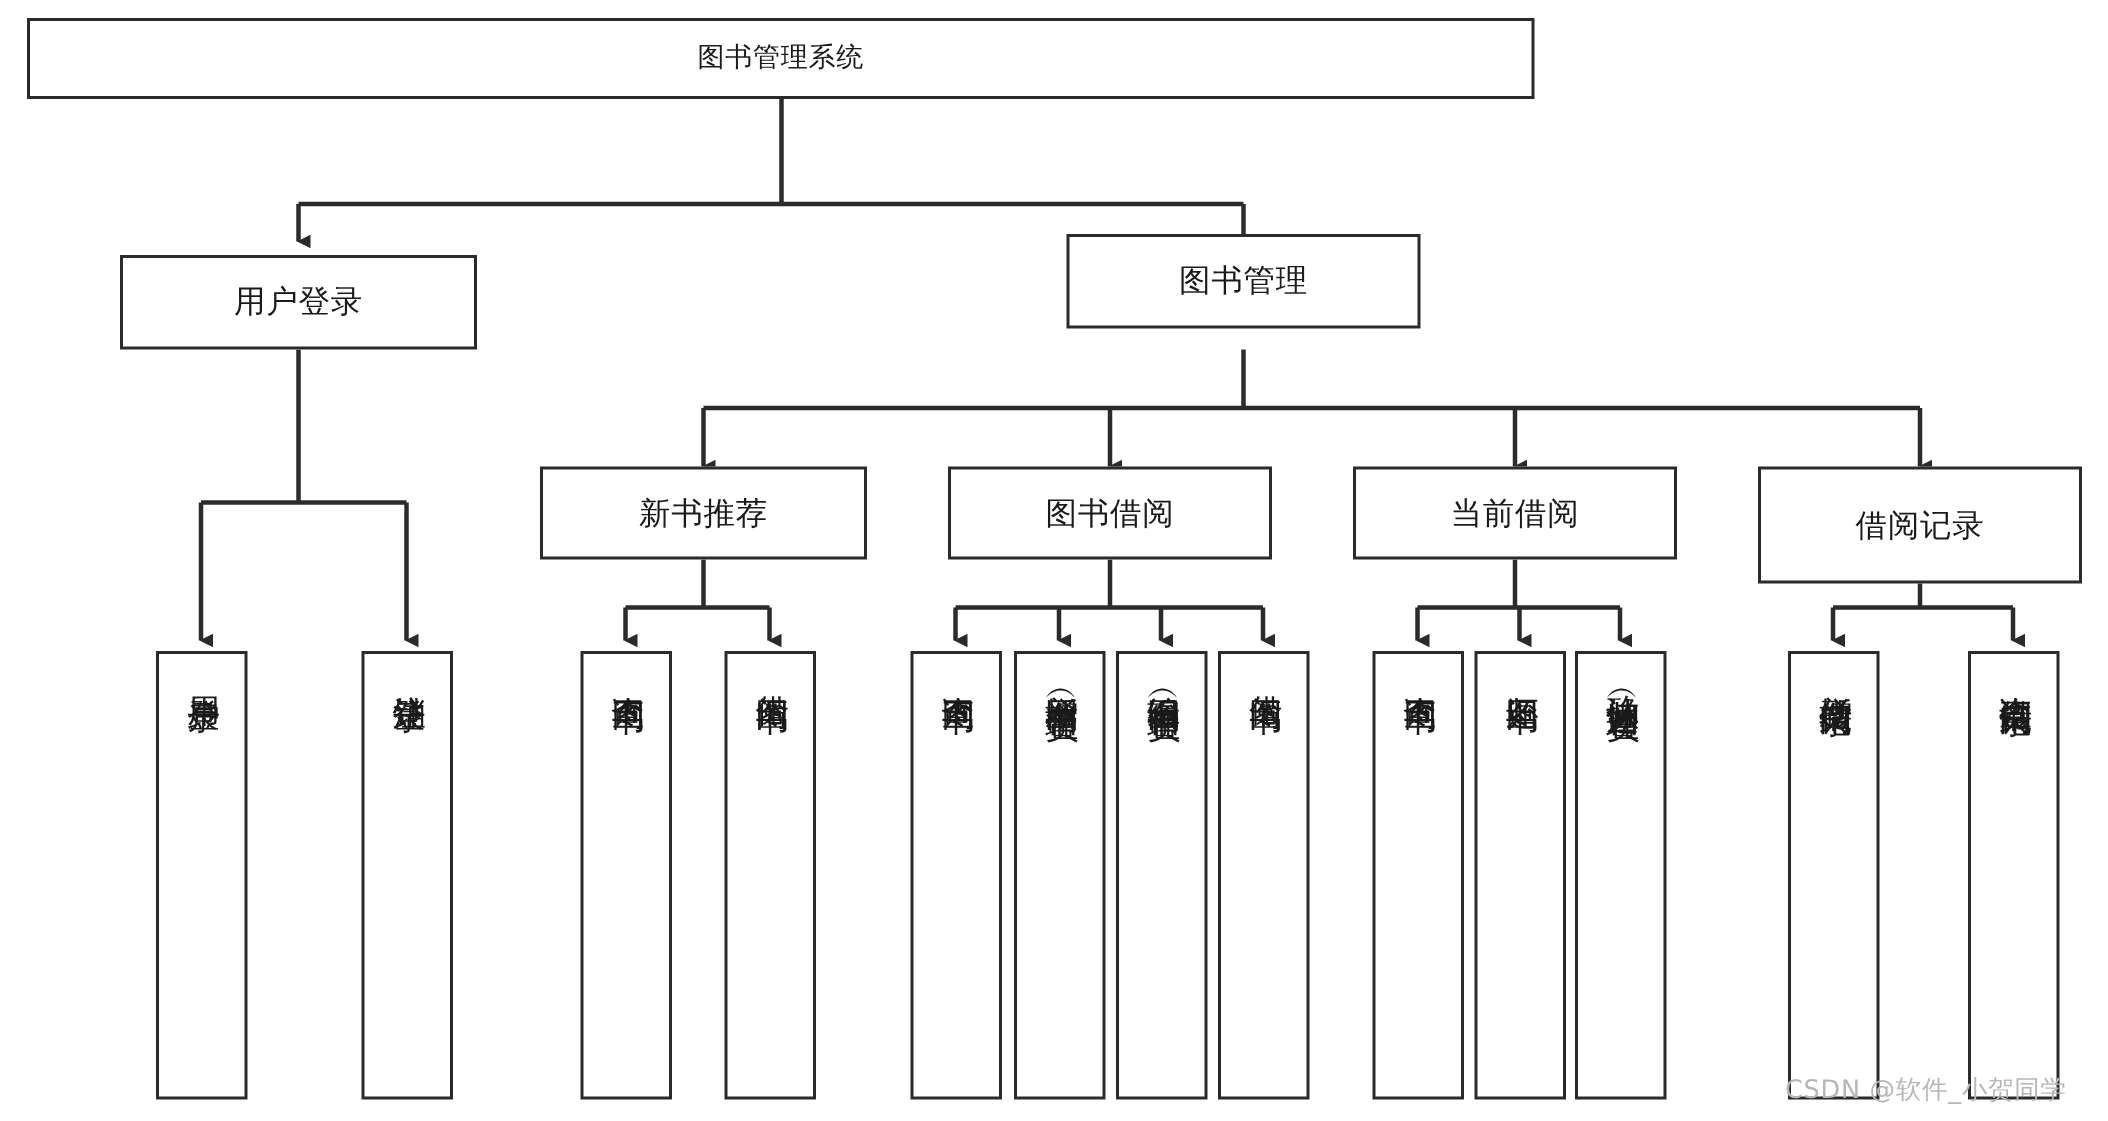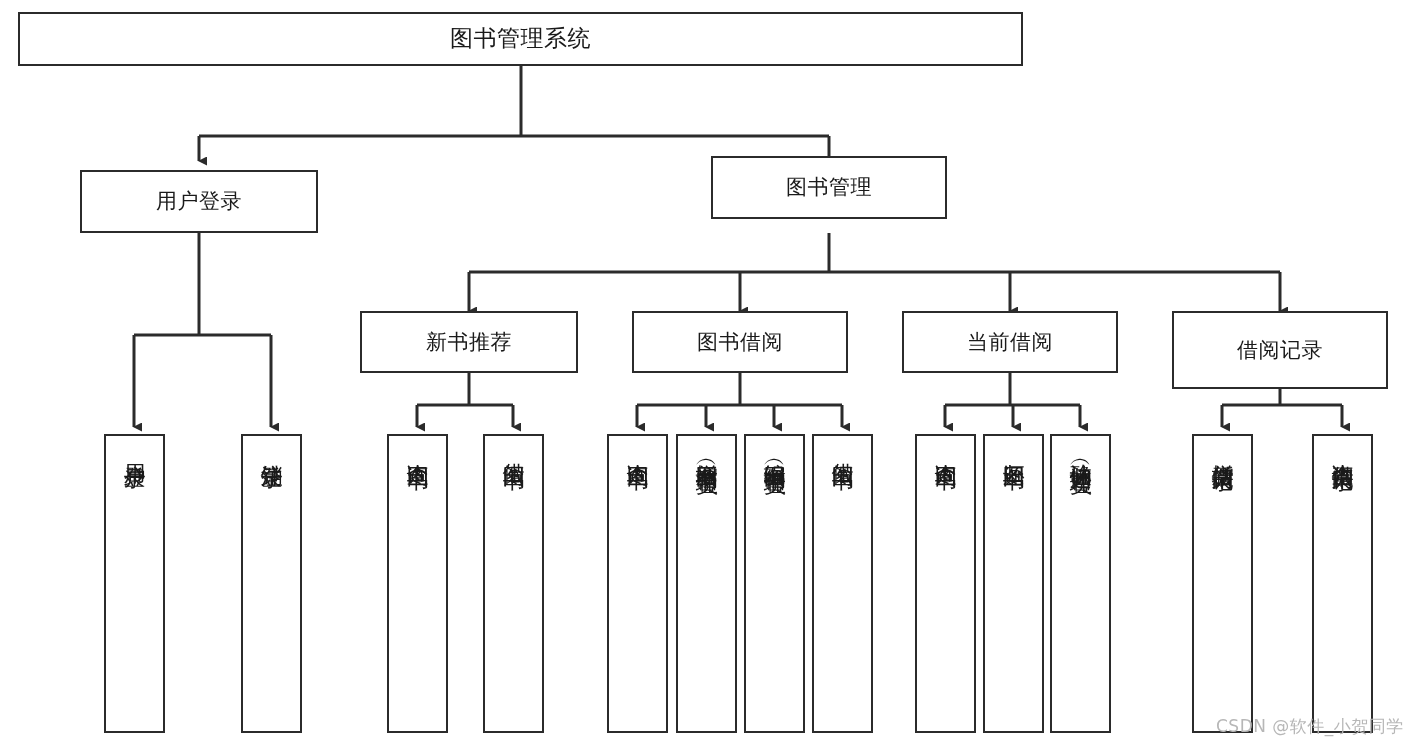--- a/index.html
+++ b/index.html
@@ -42,21 +42,21 @@
     text-align: center;
     line-height: 1.18;
     letter-spacing: 0.5px;
     white-space: nowrap;
   }
   
   .node.horiz .node-label {
     writing-mode: horizontal-tb;
   }
   .node.root .node-label {
-    font-size: 23px;
+    font-size: 18px;
   }
   .node.level2 .node-label {
     font-size: 21px;
   }
   .node.level3 .node-label {
     font-size: 21px;
   }
   
   .node.vert {
     align-items: flex-start;
@@ -196,15 +196,15 @@
     <span class="node-label">确认归还（管理员）</span>
   </div>
 
   <div class="node vert" style="left:1192px; top:434px; width:61px; height:299px;">
     <span class="node-label">新增借阅记录</span>
   </div>
   <div class="node vert" style="left:1312px; top:434px; width:61px; height:299px;">
     <span class="node-label">查询借阅记录</span>
   </div>
 
-  <div class="watermark" style="left:1216px; top:715px;">CSDN @软件_小贺同学</div>
+  <div class="watermark" style="left:1190px; top:715px;">CSDN @软件_小贺同学</div>
 
 </div>
 
 </body></html>

